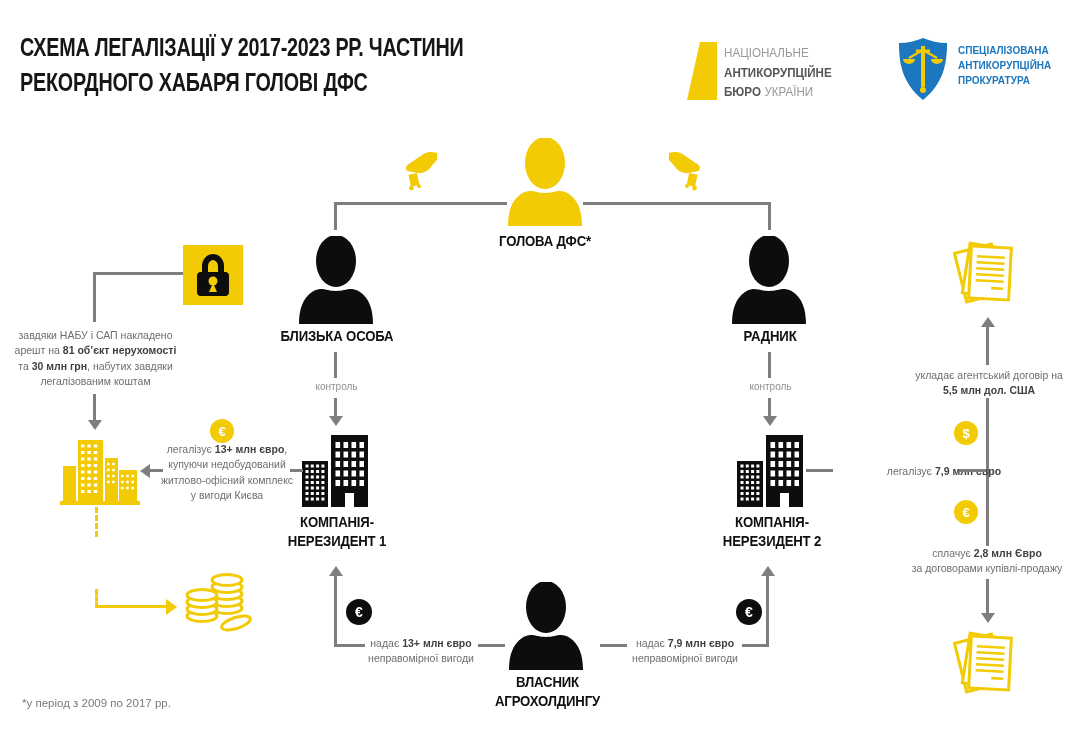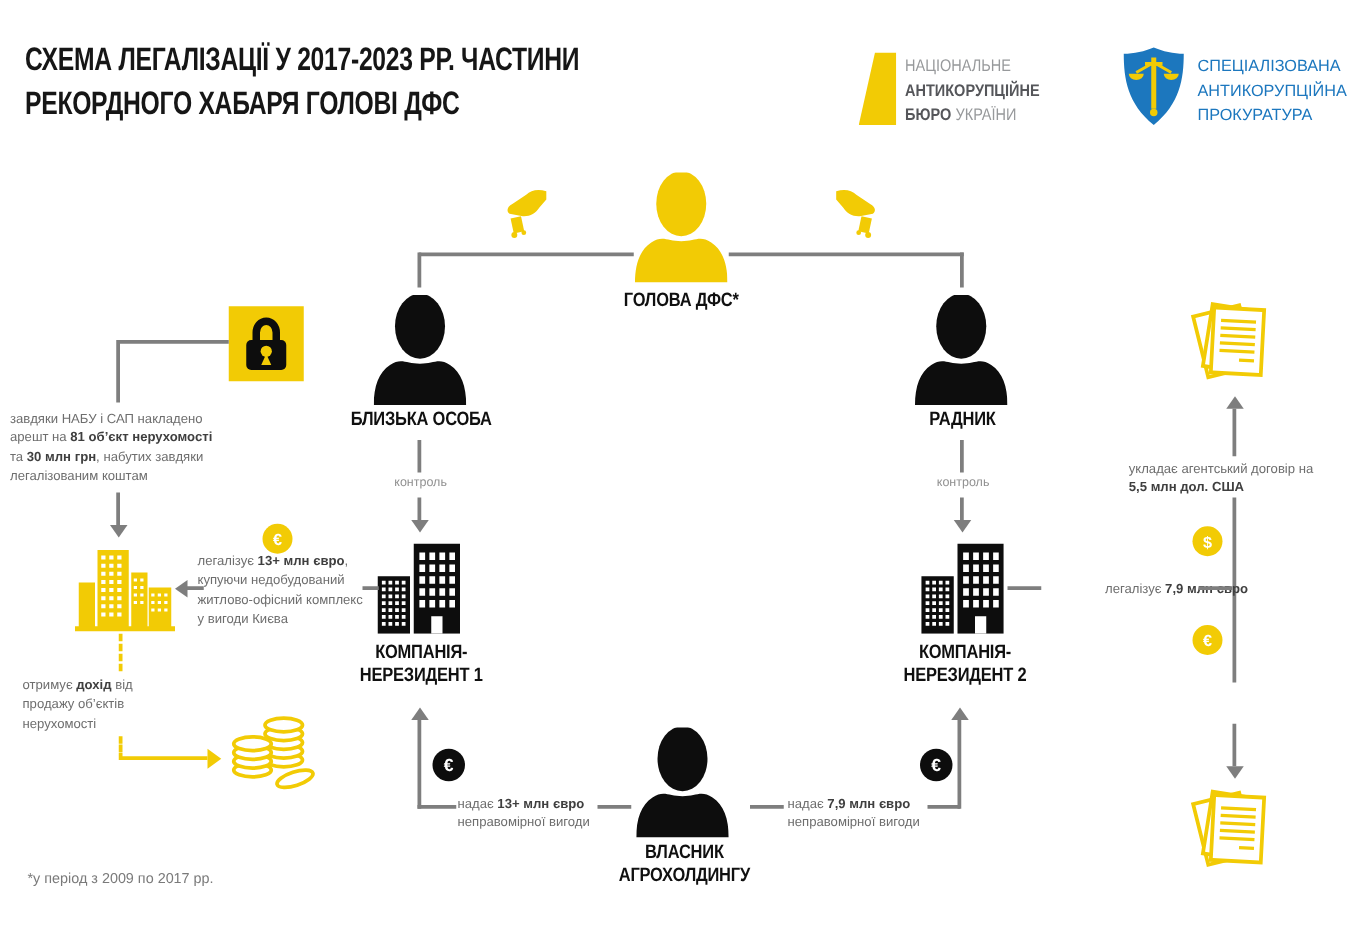--- a/index.html
+++ b/index.html
@@ -15,39 +15,39 @@
   .yhline{position:absolute;height:3px;background:var(--yellow)}
   .vdash{position:absolute;width:0;border-left:3px dashed var(--yellow)}
   .tri-down{position:absolute;width:0;height:0;border-left:7px solid transparent;border-right:7px solid transparent;border-top:10px solid var(--gray-line)}
   .tri-up{position:absolute;width:0;height:0;border-left:7px solid transparent;border-right:7px solid transparent;border-bottom:10px solid var(--gray-line)}
   .tri-left{position:absolute;width:0;height:0;border-top:7px solid transparent;border-bottom:7px solid transparent;border-right:10px solid var(--gray-line)}
   .ytri-right{position:absolute;width:0;height:0;border-top:8px solid transparent;border-bottom:8px solid transparent;border-left:11px solid var(--yellow)}
   .title{position:absolute;left:20px;top:30px;width:620px;font-size:26px;font-weight:700;color:var(--title);
          line-height:1.35;letter-spacing:-.3px;transform:scaleX(.76);transform-origin:0 0}
   .node-label{position:absolute;text-align:center;font-weight:700;font-size:15.5px;color:#101010;line-height:1.25;
               letter-spacing:-.2px;transform:scaleX(.85)}
-  .ann{position:absolute;font-size:10.5px;color:var(--gray-text);text-align:left;line-height:1.46}
+  .ann{position:absolute;font-size:10.5px;color:var(--gray-text);text-align:center;line-height:1.46}
   .ann .b{font-weight:700;color:var(--gray-text-bold)}
   .ctrl{position:absolute;width:85px;text-align:center;font-size:10px;color:#909090}
   .coin{position:absolute;border-radius:50%;display:flex;align-items:center;justify-content:center;
         color:#fff;font-weight:700}
   .coin.y{background:var(--yellow)} .coin.k{background:var(--black)}
   .coin.s24{width:24px;height:24px;font-size:13px} .coin.s26{width:26px;height:26px;font-size:14px}
   .lock-tile{position:absolute;left:183px;top:245px;width:60px;height:60px;background:var(--yellow);
              display:flex;align-items:center;justify-content:center}
   .center-box{position:absolute;left:437px;top:368px;width:230px;height:101px;background:var(--yellow);
               display:flex;flex-direction:column;align-items:center;justify-content:center;gap:5px}
   .cb-amount{font-size:35px;font-weight:700;color:#111;letter-spacing:-.5px;transform:scaleX(.8)}
   .cb-caption{font-size:19px;font-weight:700;color:#111;transform:scaleX(.82)}
   .nabu-text{position:absolute;left:724px;top:43px;font-size:13.5px;line-height:1.45;transform:scaleX(.86);transform-origin:0 0}
   .nabu-text .l1{color:var(--nabu-gray);font-weight:500}
   .nabu-text .l2{color:var(--nabu-dark);font-weight:700}
   .nb-bold{color:var(--nabu-dark);font-weight:700}
   .nb-light{color:var(--nabu-gray);font-weight:500;margin-left:4px}
-  .sap-text{position:absolute;left:958px;top:43px;font-size:13px;font-weight:400;color:var(--sap-blue);line-height:1.5}
+  .sap-text{position:absolute;left:958px;top:43px;font-size:10px;font-weight:700;color:var(--sap-blue);line-height:1.5}
   .footnote{position:absolute;left:22px;top:697px;font-size:11.5px;color:#7A7A7A}
   svg{display:block}
 </style>
 </head>
 <body>
 
 <div id="canvas">
 
   <div class="title">
     <div>СХЕМА ЛЕГАЛІЗАЦІЇ У 2017-2023 РР. ЧАСТИНИ</div>
@@ -246,25 +246,20 @@
     <div><span>легалізує </span><span class="b">13+ млн євро</span><span>,</span></div>
     <div><span>купуючи недобудований</span></div>
     <div><span>житлово-офісний комплекс</span></div>
     <div><span>у вигоди Києва</span></div>
   </div>
   <div class="tri-left" style="left:140px;top:464px"></div>
   <div class="hline" style="left:149px;top:469px;width:14px"></div>
   <div class="hline" style="left:290px;top:469px;width:13px"></div>
 
   <div class="vdash" style="left:95px;top:507px;height:30px"></div>
-  <div class="ann" style="left:18px;top:541px;width:158px">
-    <div><span>отримує </span><span class="b">дохід</span><span> від</span></div>
-    <div><span>продажу об’єктів</span></div>
-    <div><span>нерухомості</span></div>
-  </div>
   <div class="vdash" style="left:95px;top:589px;height:19px"></div>
   <div class="yhline" style="left:96px;top:605px;width:70px"></div>
   <div class="ytri-right" style="left:166px;top:599px"></div>
 
   <svg class="abs" style="left:182px;top:570px" width="70" height="64" viewBox="0 0 70 64">
     <g fill="#fff" style="stroke:var(--yellow)" stroke-width="3">
       <ellipse cx="45" cy="38" rx="15" ry="5.5"></ellipse>
         <ellipse cx="45" cy="31" rx="15" ry="5.5"></ellipse>
       <ellipse cx="45" cy="24" rx="15" ry="5.5"></ellipse>
         <ellipse cx="45" cy="17" rx="15" ry="5.5"></ellipse>
@@ -340,20 +335,24 @@
 
   <div class="hline" style="left:806px;top:469px;width:27px"></div>
   <div class="ann" style="left:884px;top:464px;width:120px">
     <div><span>легалізує </span><span class="b">7,9 млн євро</span></div>
   </div>
   <div class="hline" style="left:959px;top:469px;width:27px"></div>
 
   <div class="coin y s24" style="left:954px;top:500px">
       <span>€</span>
     </div>
+  <div class="ann" style="left:898px;top:546px;width:178px">
+    <div><span>сплачує </span><span class="b">2,8 млн Євро</span></div>
+    <div><span>за договорами купівлі-продажу</span></div>
+  </div>
   <div class="vline" style="left:986px;top:579px;height:34px"></div>
   <div class="tri-down" style="left:981px;top:613px"></div>
 
   <svg class="abs" style="left:948px;top:630px" width="74" height="66" viewBox="0 0 74 66">
     <g fill="#fff" style="stroke:var(--yellow)" stroke-width="3">
       <rect x="12" y="8" width="38" height="50" transform="rotate(-14 31 33)"></rect>
       <rect x="18" y="6" width="38" height="50" transform="rotate(9 37 31)"></rect>
       <rect x="22" y="7" width="40" height="52" transform="rotate(3 42 33)"></rect>
     </g>
     <g style="stroke:var(--yellow)" stroke-width="2.6" transform="rotate(3 42 33)">

